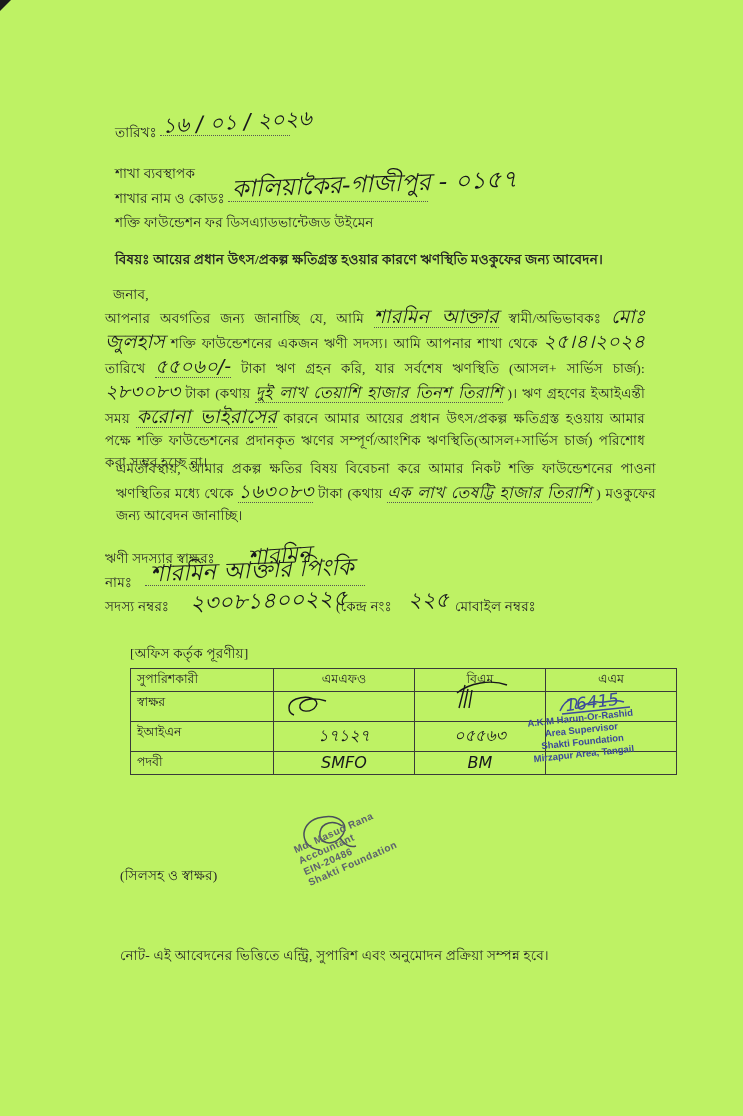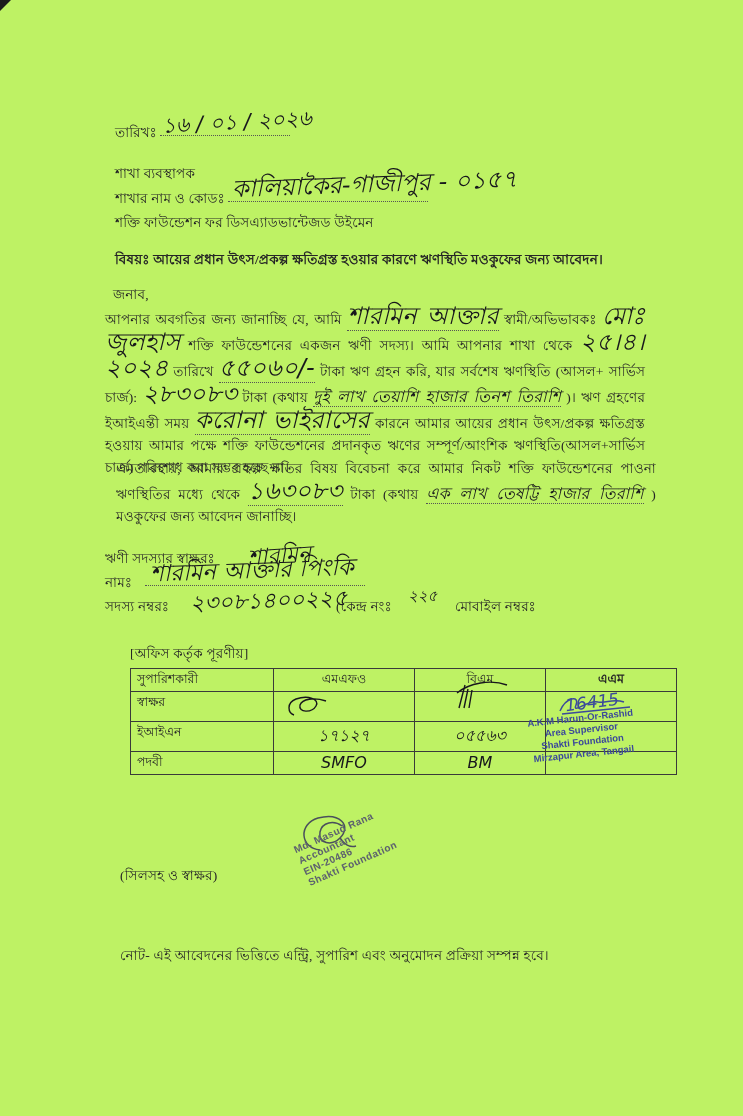--- a/index.html
+++ b/index.html
@@ -3,21 +3,21 @@
 <meta charset="utf-8">
 <style>
   html,body{margin:0;padding:0;}
   body{width:743px;height:1116px;background:#e9e9e7;font-family:"Liberation Serif",serif;}
   .page{position:relative;width:743px;height:1116px;background:#bef264;overflow:hidden;color:#222;}
   .abs{position:absolute;}
   .printed{font-size:13.5px;color:#262626;letter-spacing:.2px;}
   .bold{font-weight:bold;}
   .para{text-align:justify;line-height:22px;}
   .hw{font-family:"DejaVu Sans",sans-serif;font-style:italic;color:#17171c;}
-  .hw-lg{font-size:24px;}
+  .hw-lg{font-size:19px;}
   .hw-md{font-size:16px;}
   .blank-dotted{border-bottom:1.5px dotted #555;}
   .dotfill{display:inline-block;border-bottom:1.5px dotted #555;height:12px;vertical-align:baseline;}
   table.approval{border-collapse:collapse;background:transparent;padding-left:44px;}
   table.approval td,table.approval th{border:1.6px solid #3a3a3a;font-size:12.5px;padding:1px 6px;color:#262626;vertical-align:top;}
   .cell-center{text-align:center;}
   .stamp-blue{color:#3c4a9a;font-family:"Liberation Sans",sans-serif;font-weight:bold;line-height:12px;font-size:9.5px;text-align:center;}
   .stamp-gray{color:#5c616e;font-family:"Liberation Sans",sans-serif;font-weight:bold;line-height:12px;font-size:10px;letter-spacing:.5px;}
   .corner-mark{width:0;height:0;border-top:11px solid #1c1c1c;border-right:11px solid transparent;}
   svg{display:block;}
@@ -72,33 +72,33 @@
   <div class="abs printed" style="left:105px;top:548px;">ঋণী সদস্যার স্বাক্ষরঃ</div>
   <div class="abs hw" style="left:248px;top:538px;font-size:22px;transform:rotate(-4deg);">শারমিন</div>
 
   <div class="abs printed" style="left:105px;top:572px;">নামঃ</div>
   <span class="abs dotfill" style="left:145px;top:573px;width:220px;"></span>
   <div class="abs hw" style="left:150px;top:552px;font-size:23px;transform:rotate(-2deg);white-space:nowrap;">শারমিন আক্তার পিংকি</div>
 
   <div class="abs printed" style="left:105px;top:596px;">সদস্য নম্বরঃ</div>
   <div class="abs hw" style="left:190px;top:583px;font-size:22px;transform:rotate(-2deg);">২৩০৮১৪০০২২৫</div>
   <div class="abs printed" style="left:336px;top:596px;">(কেন্দ্র নংঃ</div>
-  <div class="abs hw" style="left:408px;top:584px;font-size:15px;text-align:right;">২২৫</div>
+  <div class="abs hw" style="left:408px;top:584px;font-size:21px;text-align:right;">২২৫</div>
   <div class="abs printed" style="left:455px;top:596px;">মোবাইল নম্বরঃ</div>
 
   <div class="abs printed" style="left:130px;top:643px;">[অফিস কর্তৃক পূরণীয়]</div>
 
   <div class="abs" style="left:130px;top:668px;">
     <table class="approval">
       <tbody>
           <tr>
         <th style="width:130px;text-align:left;font-weight:normal;">সুপারিশকারী</th>
         <th style="width:128px;font-weight:normal;">এমএফও</th>
         <th style="width:118px;font-weight:normal;">বিএম</th>
-        <th style="width:118px;font-weight:bold;">এএম</th>
+        <th style="width:118px;font-weight:normal;">এএম</th>
       </tr>
       <tr style="height:30px;">
         <td>স্বাক্ষর</td>
         <td class="cell-center">
           <svg width="60" height="26" viewBox="0 0 60 26">
             <path d="M14,22 C8,20 6,10 16,6 C28,2 40,6 36,13 C32,20 18,20 20,12 C22,6 34,4 46,8" fill="none" stroke="#17171c" stroke-width="1.4"></path>
           </svg>
         </td>
         <td class="cell-center">
           <svg width="90" height="28" viewBox="0 0 90 28" style="margin-top:-12px;">

